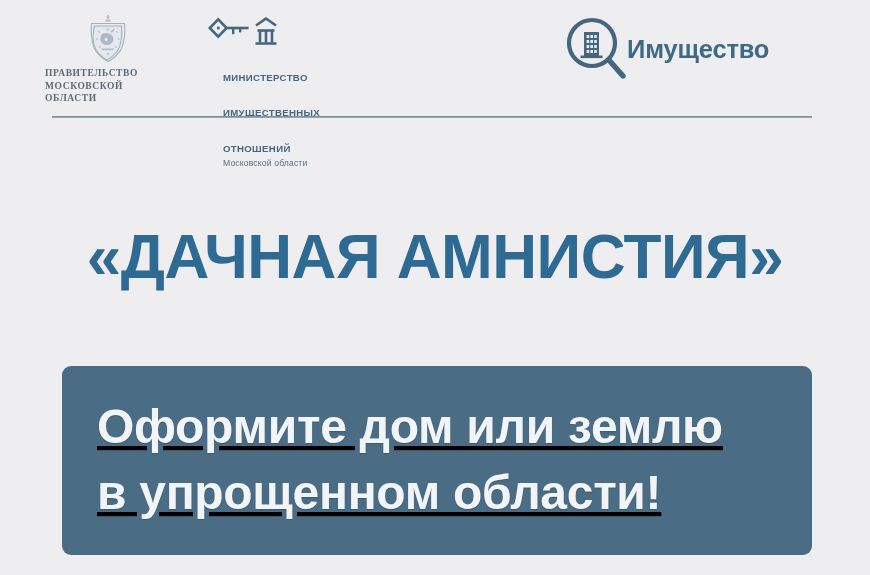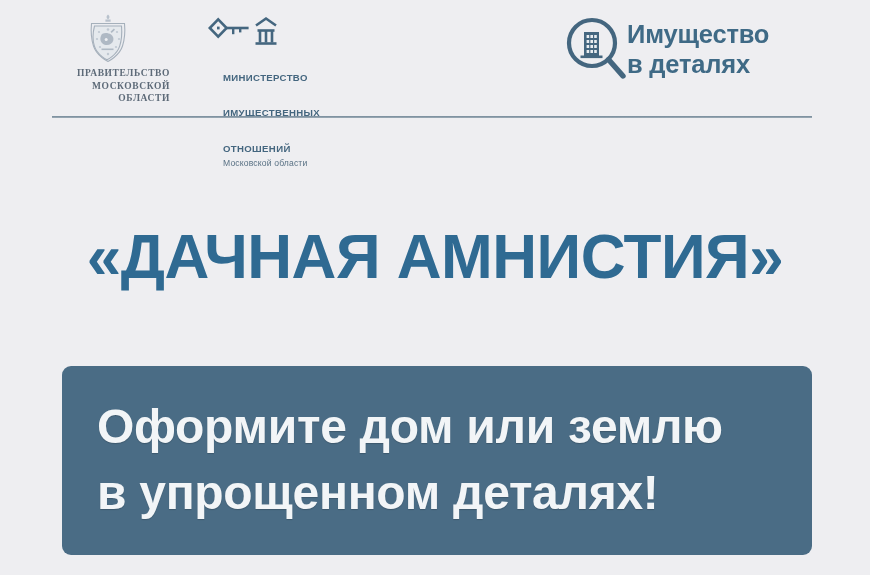--- a/index.html
+++ b/index.html
@@ -25,21 +25,21 @@
     width: 870px;
     height: 118px;
   }
 
   
   .gov-logo {
     position: absolute;
     left: 45px;
     top: 12px;
     width: 125px;
-    text-align: right;
+    text-align: left;
   }
   .gov-emblem {
     width: 46px;
     height: 52px;
     margin: 0 auto 3px auto;
     display: block;
     opacity: 0.55;
   }
   .gov-text {
     font-family: "Liberation Serif", serif;
@@ -146,20 +146,21 @@
   .banner {
     position: absolute;
     left: 62px;
     top: 366px;
     width: 750px;
     height: 189px;
     background: #4a6c85;
     border-radius: 9px;
     box-sizing: border-box;
     padding: 28px 30px 0 35px;
+    text-decoration: underline;
   }
   .banner-line {
     display: block;
     color: #f2f5f7;
     font-size: 48px;
     font-weight: 700;
     line-height: 66px;
     letter-spacing: -0.3px;
     white-space: nowrap;
     text-shadow: 0 1px 1px rgba(0,0,0,0.18);
@@ -250,25 +251,24 @@
         <rect x="21.6" y="29" width="2.6" height="3"></rect>
         <rect x="25.4" y="29" width="2.6" height="3"></rect>
         <rect x="29.2" y="29" width="2.6" height="3"></rect>
         <rect x="21.6" y="34" width="2.6" height="3"></rect>
         <rect x="25.4" y="34" width="2.6" height="3"></rect>
         <rect x="29.2" y="34" width="2.6" height="3"></rect>
       </g>
     </svg>
     <div class="brand-text">
       <span>Имущество</span>
-      <span>в деталях</span>
     </div>
   </div>
 
   <div class="divider"></div>
 </div>
 
 <div class="headline">«ДАЧНАЯ АМНИСТИЯ»</div>
 
 <div class="banner">
   <span class="banner-line">Оформите дом или землю</span>
-  <span class="banner-line">в упрощенном деталях!</span>
+  <span class="banner-line">в упрощенном области!</span>
 </div>
 
 </body></html>

